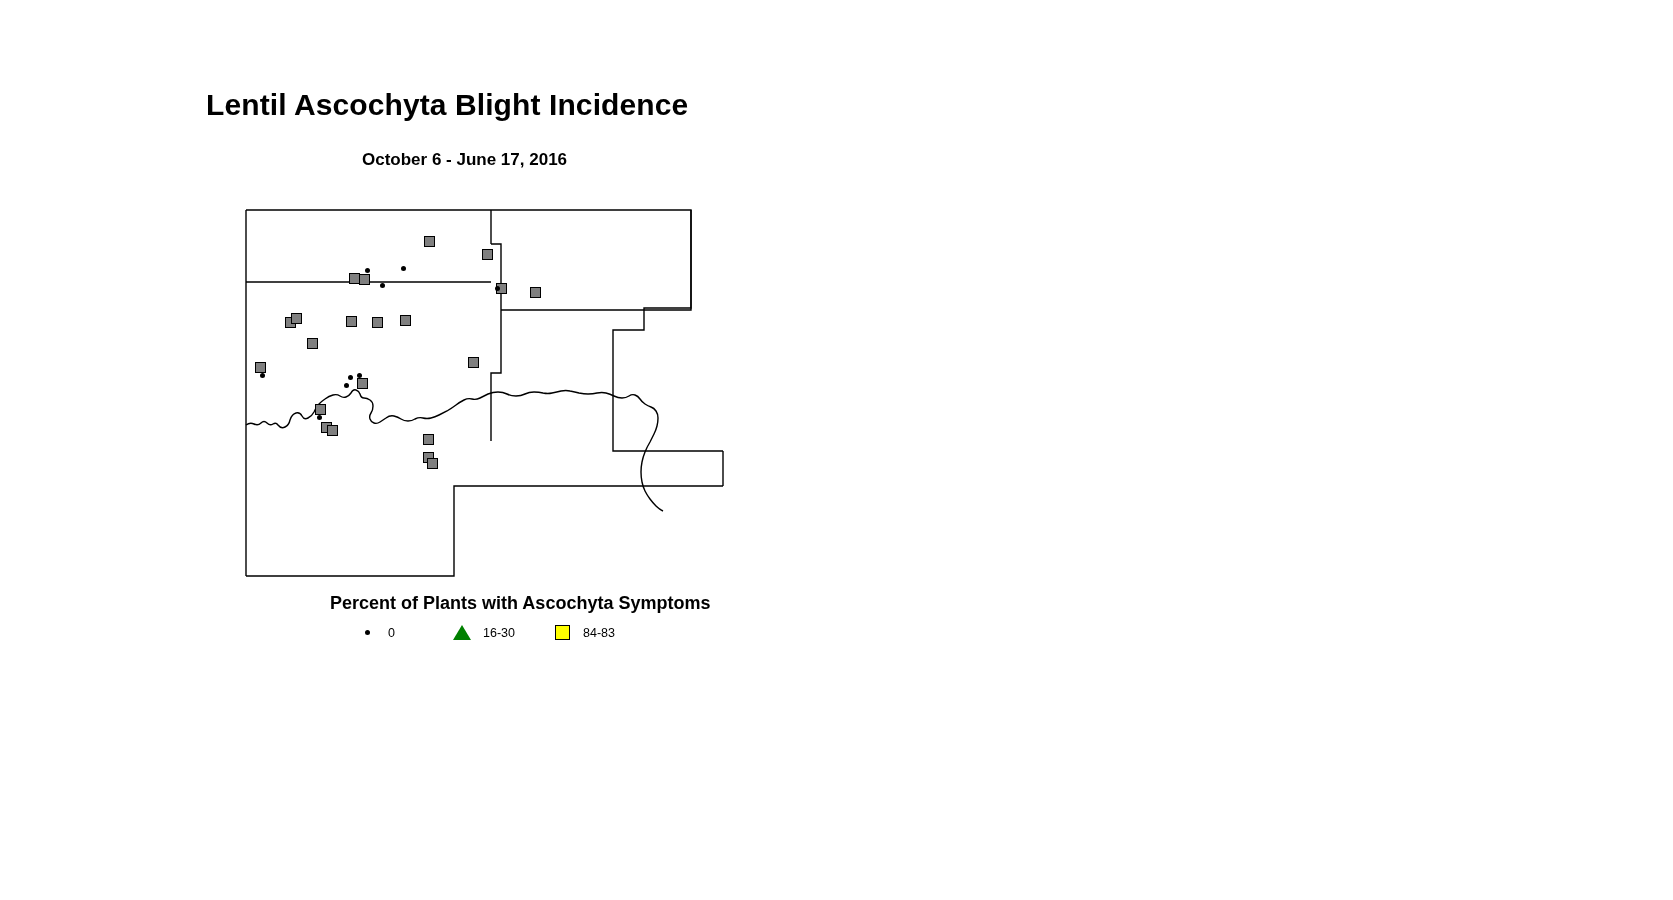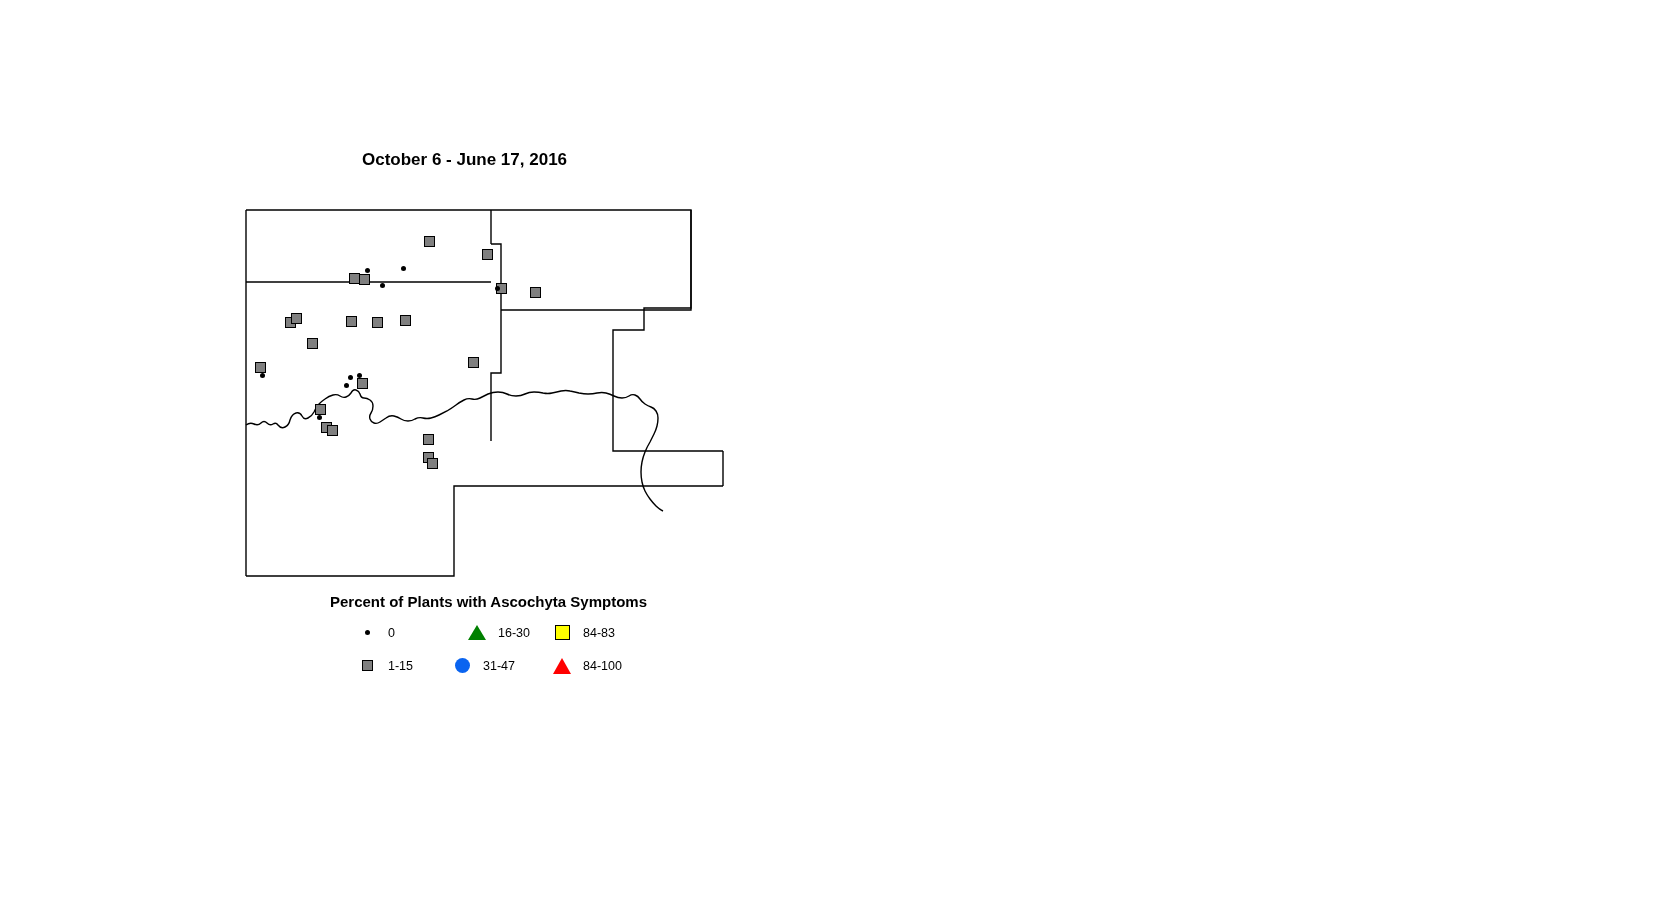--- a/index.html
+++ b/index.html
@@ -9,21 +9,21 @@
 
   #title{position:absolute;left:206px;top:88px;font-size:30px;font-weight:bold;
          letter-spacing:.1px;white-space:nowrap;}
   #subtitle{position:absolute;left:362px;top:150px;font-size:17px;font-weight:bold;
             white-space:nowrap;}
 
   #mapwrap{position:absolute;left:236px;top:198px;width:500px;height:392px;}
   #mapsvg{display:block;width:500px;height:392px;overflow:visible;}
 
   #legend{position:absolute;left:246px;top:588px;width:470px;height:95px;}
-  #legend-title{position:absolute;left:84px;top:5px;font-size:15px;font-weight:bold;
+  #legend-title{position:absolute;left:84px;top:5px;font-size:18px;font-weight:bold;
                 white-space:nowrap;}
   .lg-row{position:absolute;height:33px;}
   .lg-item{position:absolute;height:33px;display:flex;align-items:center;}
   .lg-sym{width:22px;display:flex;align-items:center;justify-content:center;}
   .lg-lab{font-size:12.5px;margin-left:10px;white-space:nowrap;}
 
   .sym-dot{width:5px;height:5px;border-radius:50%;background:#000;}
   .sym-sq{width:11px;height:11px;border:1.3px solid #000;box-sizing:border-box;}
   .sym-circ{width:15px;height:15px;border-radius:50%;}
   .sym-tri{width:0;height:0;border-left:9px solid transparent;
@@ -32,20 +32,21 @@
   .mk{position:absolute;}
   .mk-dot{width:5px;height:5px;border-radius:50%;background:#000;}
   .mk-sq{width:11px;height:11px;background:#808080;border:1.4px solid #000;
          box-sizing:border-box;}
 </style>
 </head>
 <body>
 
 <div id="stage">
 
+  <div id="title">Lentil Ascochyta Blight Incidence</div>
   <div id="subtitle">October 6 - June 17, 2016</div>
 
   <div id="mapwrap">
     <svg id="mapsvg" viewBox="0 0 500 392">
       <g fill="none" stroke="#000000" stroke-width="1.4" stroke-linejoin="miter" stroke-linecap="butt">
 
         <path d="
           M 10,12
           L 255,12
           L 455,12
@@ -160,49 +161,29 @@
   <div id="legend">
     <div id="legend-title">Percent of Plants with Ascochyta Symptoms</div>
 
     <div class="lg-row" style="left:0;top:28px;width:470px;">
       <div class="lg-item" style="left:110px;">
         <span class="lg-sym">
             <span class="sym-dot"></span>
           </span>
         <span class="lg-lab">0</span>
       </div>
-      <div class="lg-item" style="left:220px;justify-content:flex-end;">
+      <div class="lg-item" style="left:205px;justify-content:flex-end;">
         <span class="lg-sym">
           <span class="sym-tri" style="border-bottom:15px solid #008000;"></span>
         </span>
         <span class="lg-lab">16-30</span>
       </div>
       <div class="lg-item" style="left:305px;">
         <span class="lg-sym">
           <span class="sym-sq" style="background:#FFFF00;width:15px;height:15px;"></span>
         </span>
         <span class="lg-lab">84-83</span>
       </div>
     </div>
 
-    <div class="lg-row" style="left:0;top:61px;width:470px;">
-      <div class="lg-item" style="left:110px;">
-        <span class="lg-sym">
-          <span class="sym-sq" style="background:#808080;"></span>
-        </span>
-        <span class="lg-lab">1-15</span>
-      </div>
-      <div class="lg-item" style="left:205px;">
-        <span class="lg-sym">
-          <span class="sym-circ" style="background:#0A64F0;"></span>
-        </span>
-        <span class="lg-lab">31-47</span>
-      </div>
-      <div class="lg-item" style="left:305px;">
-        <span class="lg-sym">
-          <span class="sym-tri" style="border-bottom:16px solid #FF0000;"></span>
-        </span>
-        <span class="lg-lab">84-100</span>
-      </div>
-    </div>
   </div>
 
 </div>
 
 </body></html>

